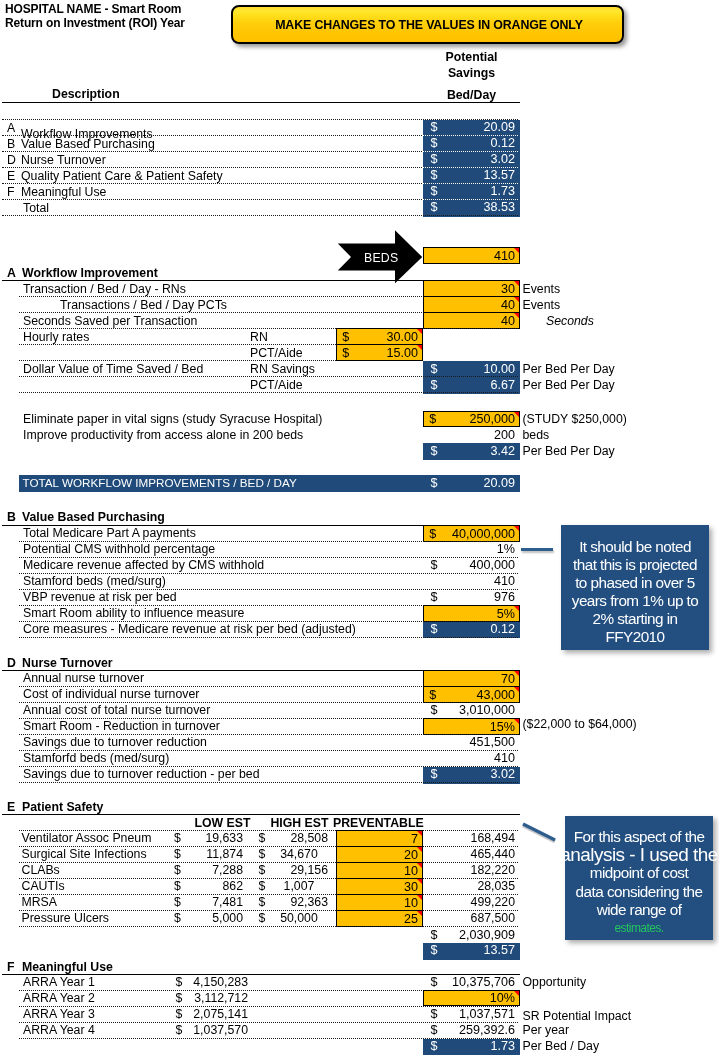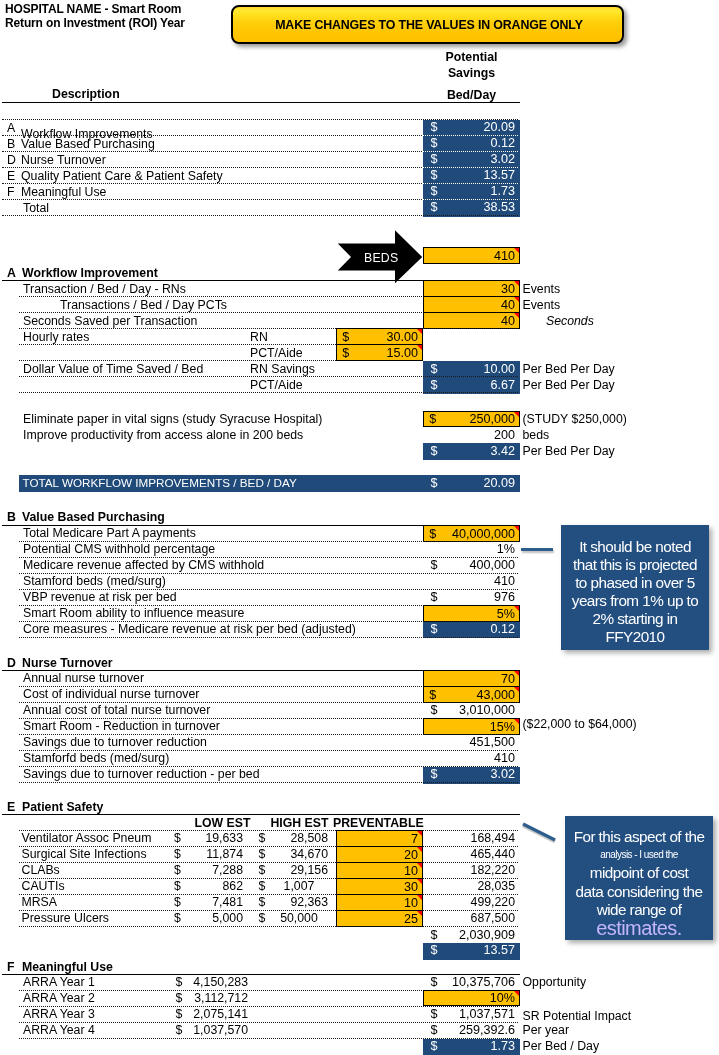--- a/index.html
+++ b/index.html
@@ -288,21 +288,21 @@
 <div class="cell orange" style="left:336.0px;top:830.2px;width:87.0px;height:16.5px">
 <span class="num">7</span>
 <span class="marker"></span>
 </div>
 <div class="lbl" style="left:457.0px;top:831.4px;width:58px;text-align:right;">168,494</div>
 <div class="dotline" style="left:19.0px;top:846.2px;width:499.0px"></div>
 <div class="lbl" style="left:21.5px;top:847.4px;">Surgical Site Infections</div>
 <div class="lbl" style="left:174.0px;top:847.4px;">$</div>
 <div class="lbl" style="left:185.0px;top:847.4px;width:58px;text-align:right;">11,874</div>
 <div class="lbl" style="left:258.5px;top:847.4px;">$</div>
-<div class="lbl" style="left:270.0px;top:847.4px;width:58px;text-align:right;">34,670</div>
+<div class="lbl" style="left:270.0px;top:847.4px;width:58px;text-align:center;">34,670</div>
 <div class="cell orange" style="left:336.0px;top:846.2px;width:87.0px;height:16.5px">
 <span class="num">20</span>
 <span class="marker"></span>
 </div>
 <div class="lbl" style="left:457.0px;top:847.4px;width:58px;text-align:right;">465,440</div>
 <div class="dotline" style="left:19.0px;top:862.2px;width:499.0px"></div>
 <div class="lbl" style="left:21.5px;top:863.4px;">CLABs</div>
 <div class="lbl" style="left:174.0px;top:863.4px;">$</div>
 <div class="lbl" style="left:185.0px;top:863.4px;width:58px;text-align:right;">7,288</div>
 <div class="lbl" style="left:258.5px;top:863.4px;">$</div>
@@ -354,25 +354,25 @@
 <span class="cur" style="left:7.5px">$</span>
 <span class="num">13.57</span>
 </div>
 <svg style="position:absolute;left:519px;top:820px;width:40px;height:24px" viewBox="0 0 40 24">
 <line x1="4" y1="5.5" x2="36" y2="21.5" stroke="rgba(0,0,0,0.22)" stroke-width="4"></line>
 <line x1="4" y1="4" x2="36" y2="20" stroke="#2E5E8E" stroke-width="3.4"></line>
 </svg>
 <div style="position:absolute;left:565px;top:816px;width:148px;height:124px;background:#234F80;
  box-shadow:3px 3px 5px rgba(0,0,0,0.33);display:flex;flex-direction:column;align-items:center;justify-content:center;padding:9px 2px 0;">
 <div style="color:#fff;font-size:15.3px;line-height:18.1px;text-align:center;letter-spacing:-0.55px;white-space:nowrap;">For this aspect of the</div>
-<div style="color:#fff;font-size:10px;line-height:18.1px;text-align:center;letter-spacing:-0.55px;white-space:nowrap;">analysis - I used the</div>
+<div style="color:#fff;font-size:19px;line-height:18.1px;text-align:center;letter-spacing:-0.55px;white-space:nowrap;">analysis - I used the</div>
 <div style="color:#fff;font-size:15.3px;line-height:18.1px;text-align:center;letter-spacing:-0.55px;white-space:nowrap;">midpoint of cost</div>
 <div style="color:#fff;font-size:15.3px;line-height:18.1px;text-align:center;letter-spacing:-0.55px;white-space:nowrap;">data considering the</div>
 <div style="color:#fff;font-size:15.3px;line-height:18.1px;text-align:center;letter-spacing:-0.55px;white-space:nowrap;">wide range of</div>
-<div style="color:#c4b5fd;font-size:20px;line-height:18.1px;text-align:left;letter-spacing:-0.55px;white-space:nowrap;">estimates.</div>
+<div style="color:#22c55e;font-size:12px;line-height:18.1px;text-align:left;letter-spacing:-0.55px;white-space:nowrap;">estimates.</div>
 </div>
 <div class="lblb" style="left:7.0px;top:959.5px;">F</div>
 <div class="lblb" style="left:22.0px;top:959.5px;">Meaningful Use</div>
 <div class="solidline" style="left:1.5px;top:973.9px;width:518.5px;border-top-width:1.3px"></div>
 <div class="lbl" style="left:23.0px;top:975.1px;">ARRA Year 1</div>
 <div class="lbl" style="left:175.5px;top:975.1px;">$</div>
 <div class="lbl" style="left:183.0px;top:975.1px;width:65px;text-align:right;">4,150,283</div>
 <div class="cell plain" style="left:423.0px;top:974.5px;width:97.0px;height:16.0px">
 <span class="cur">$</span>
 <span class="num">10,375,706</span>

